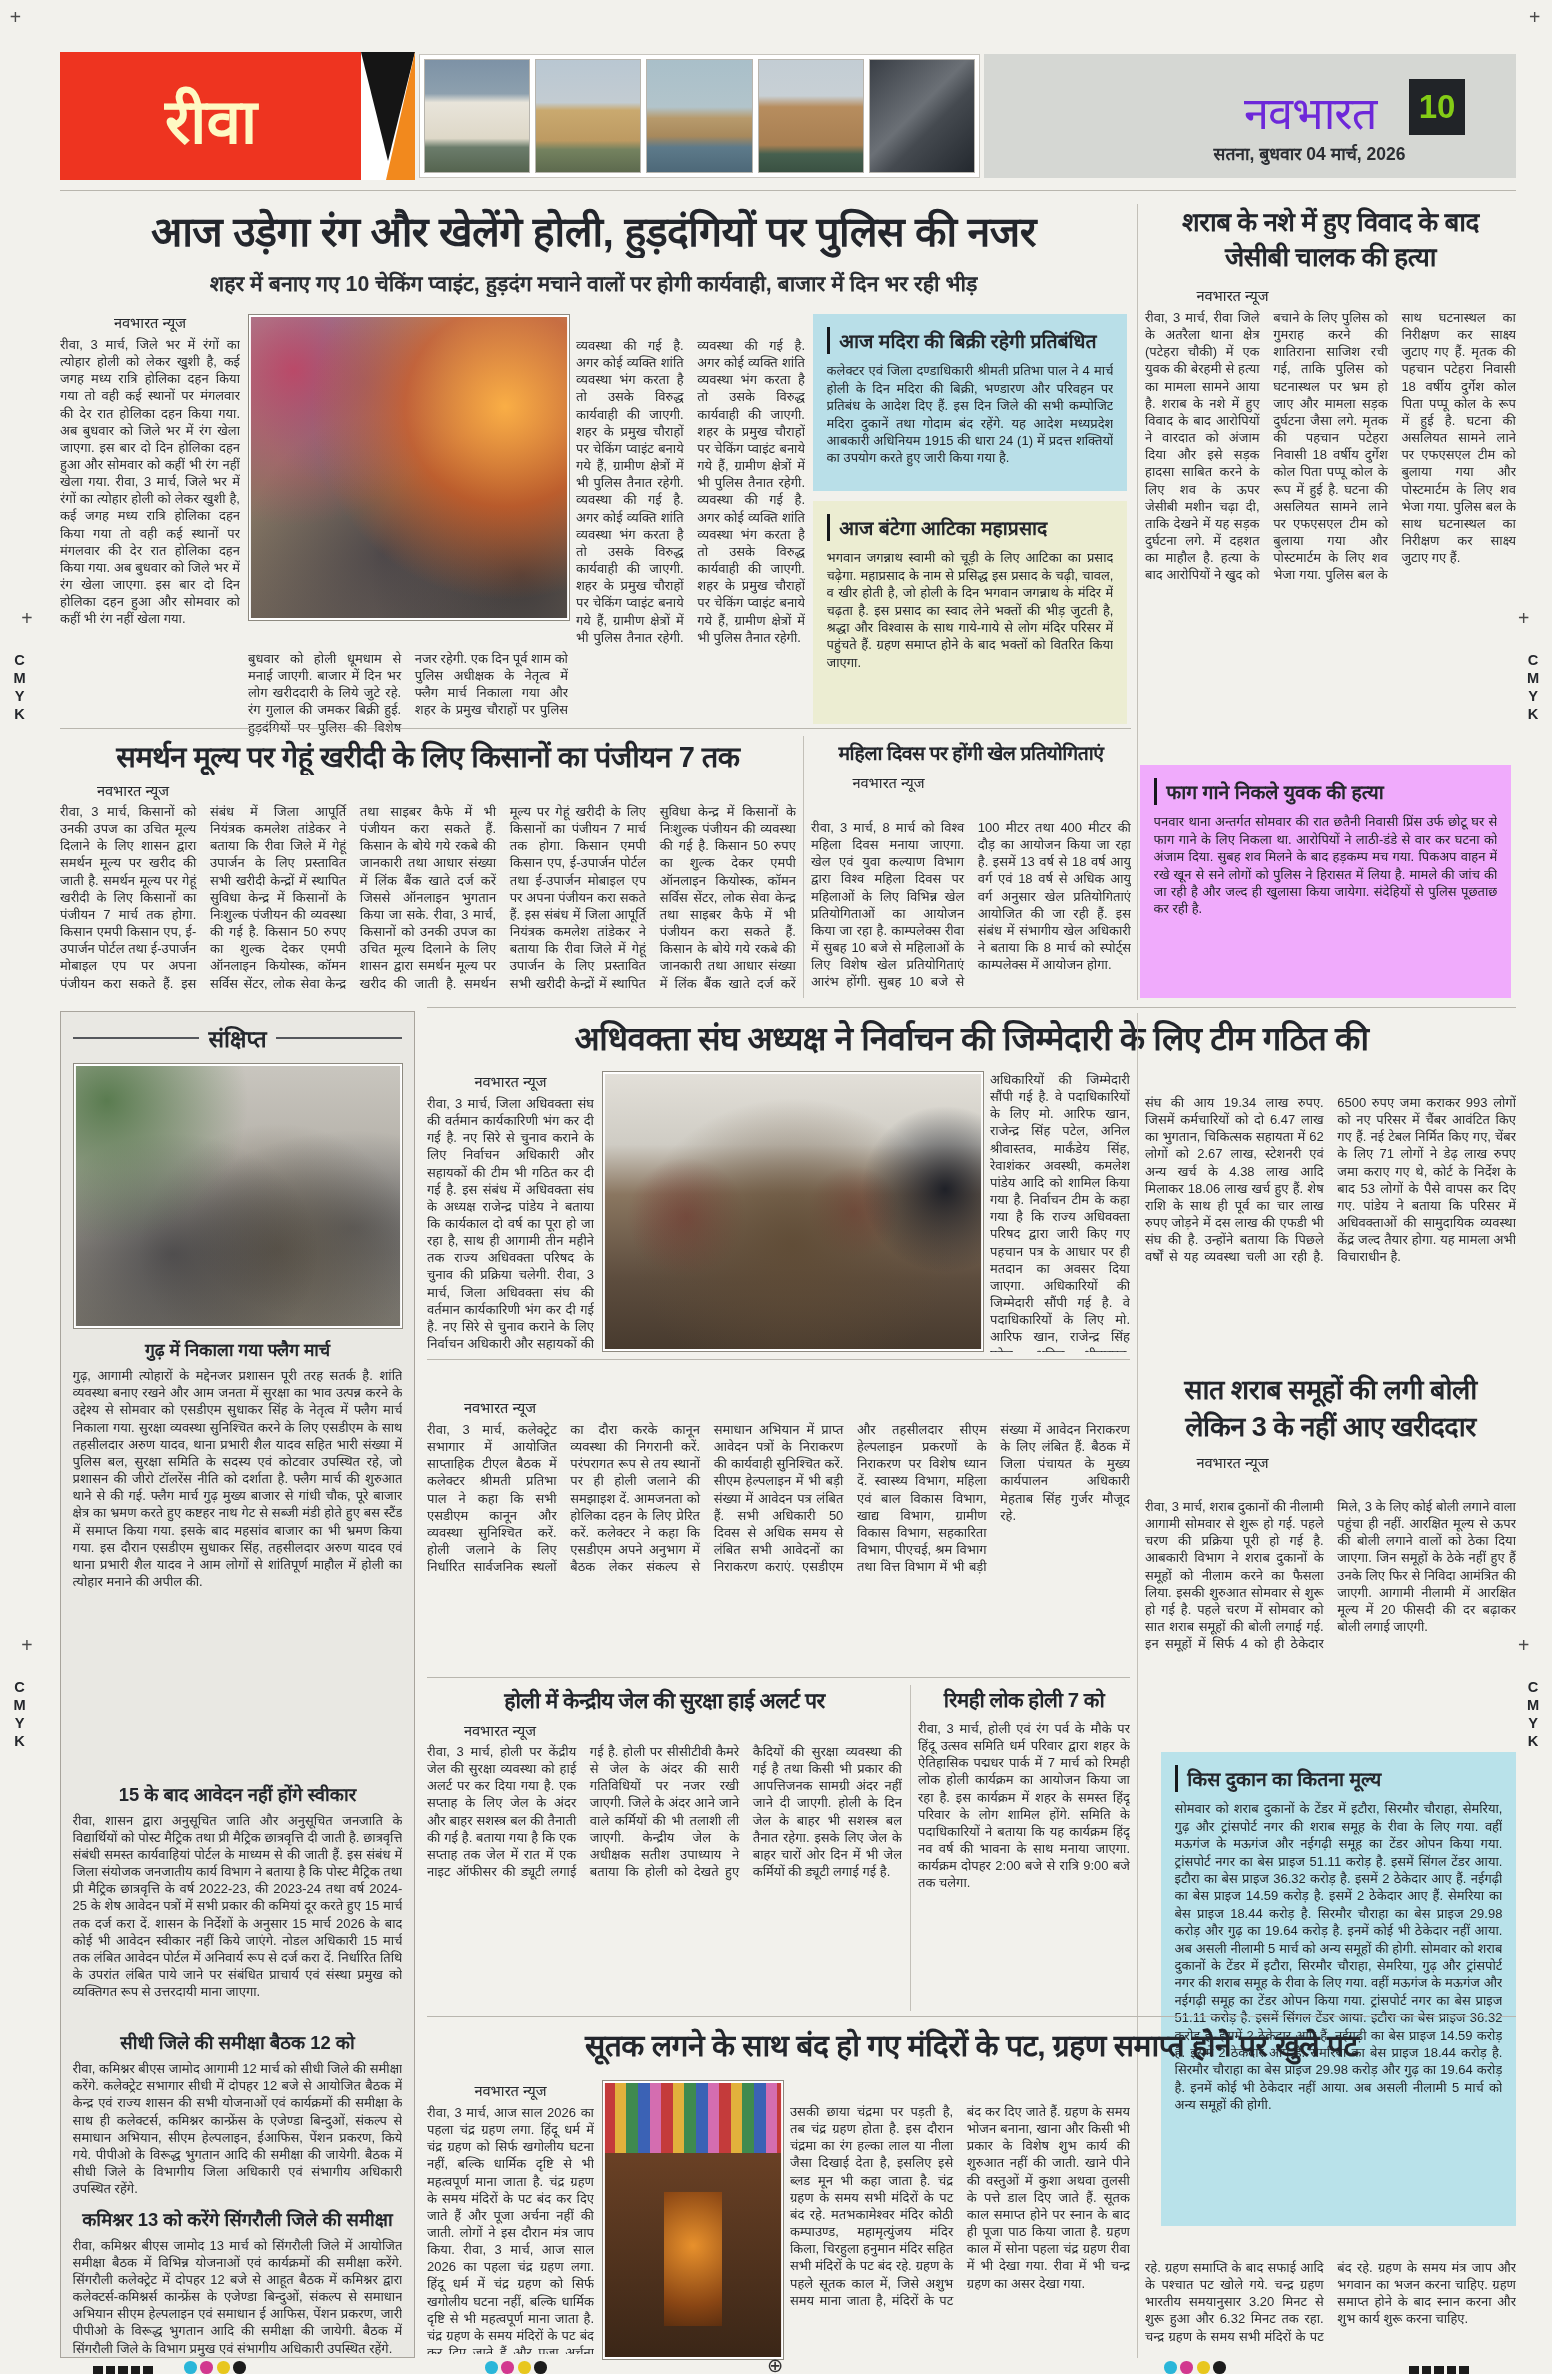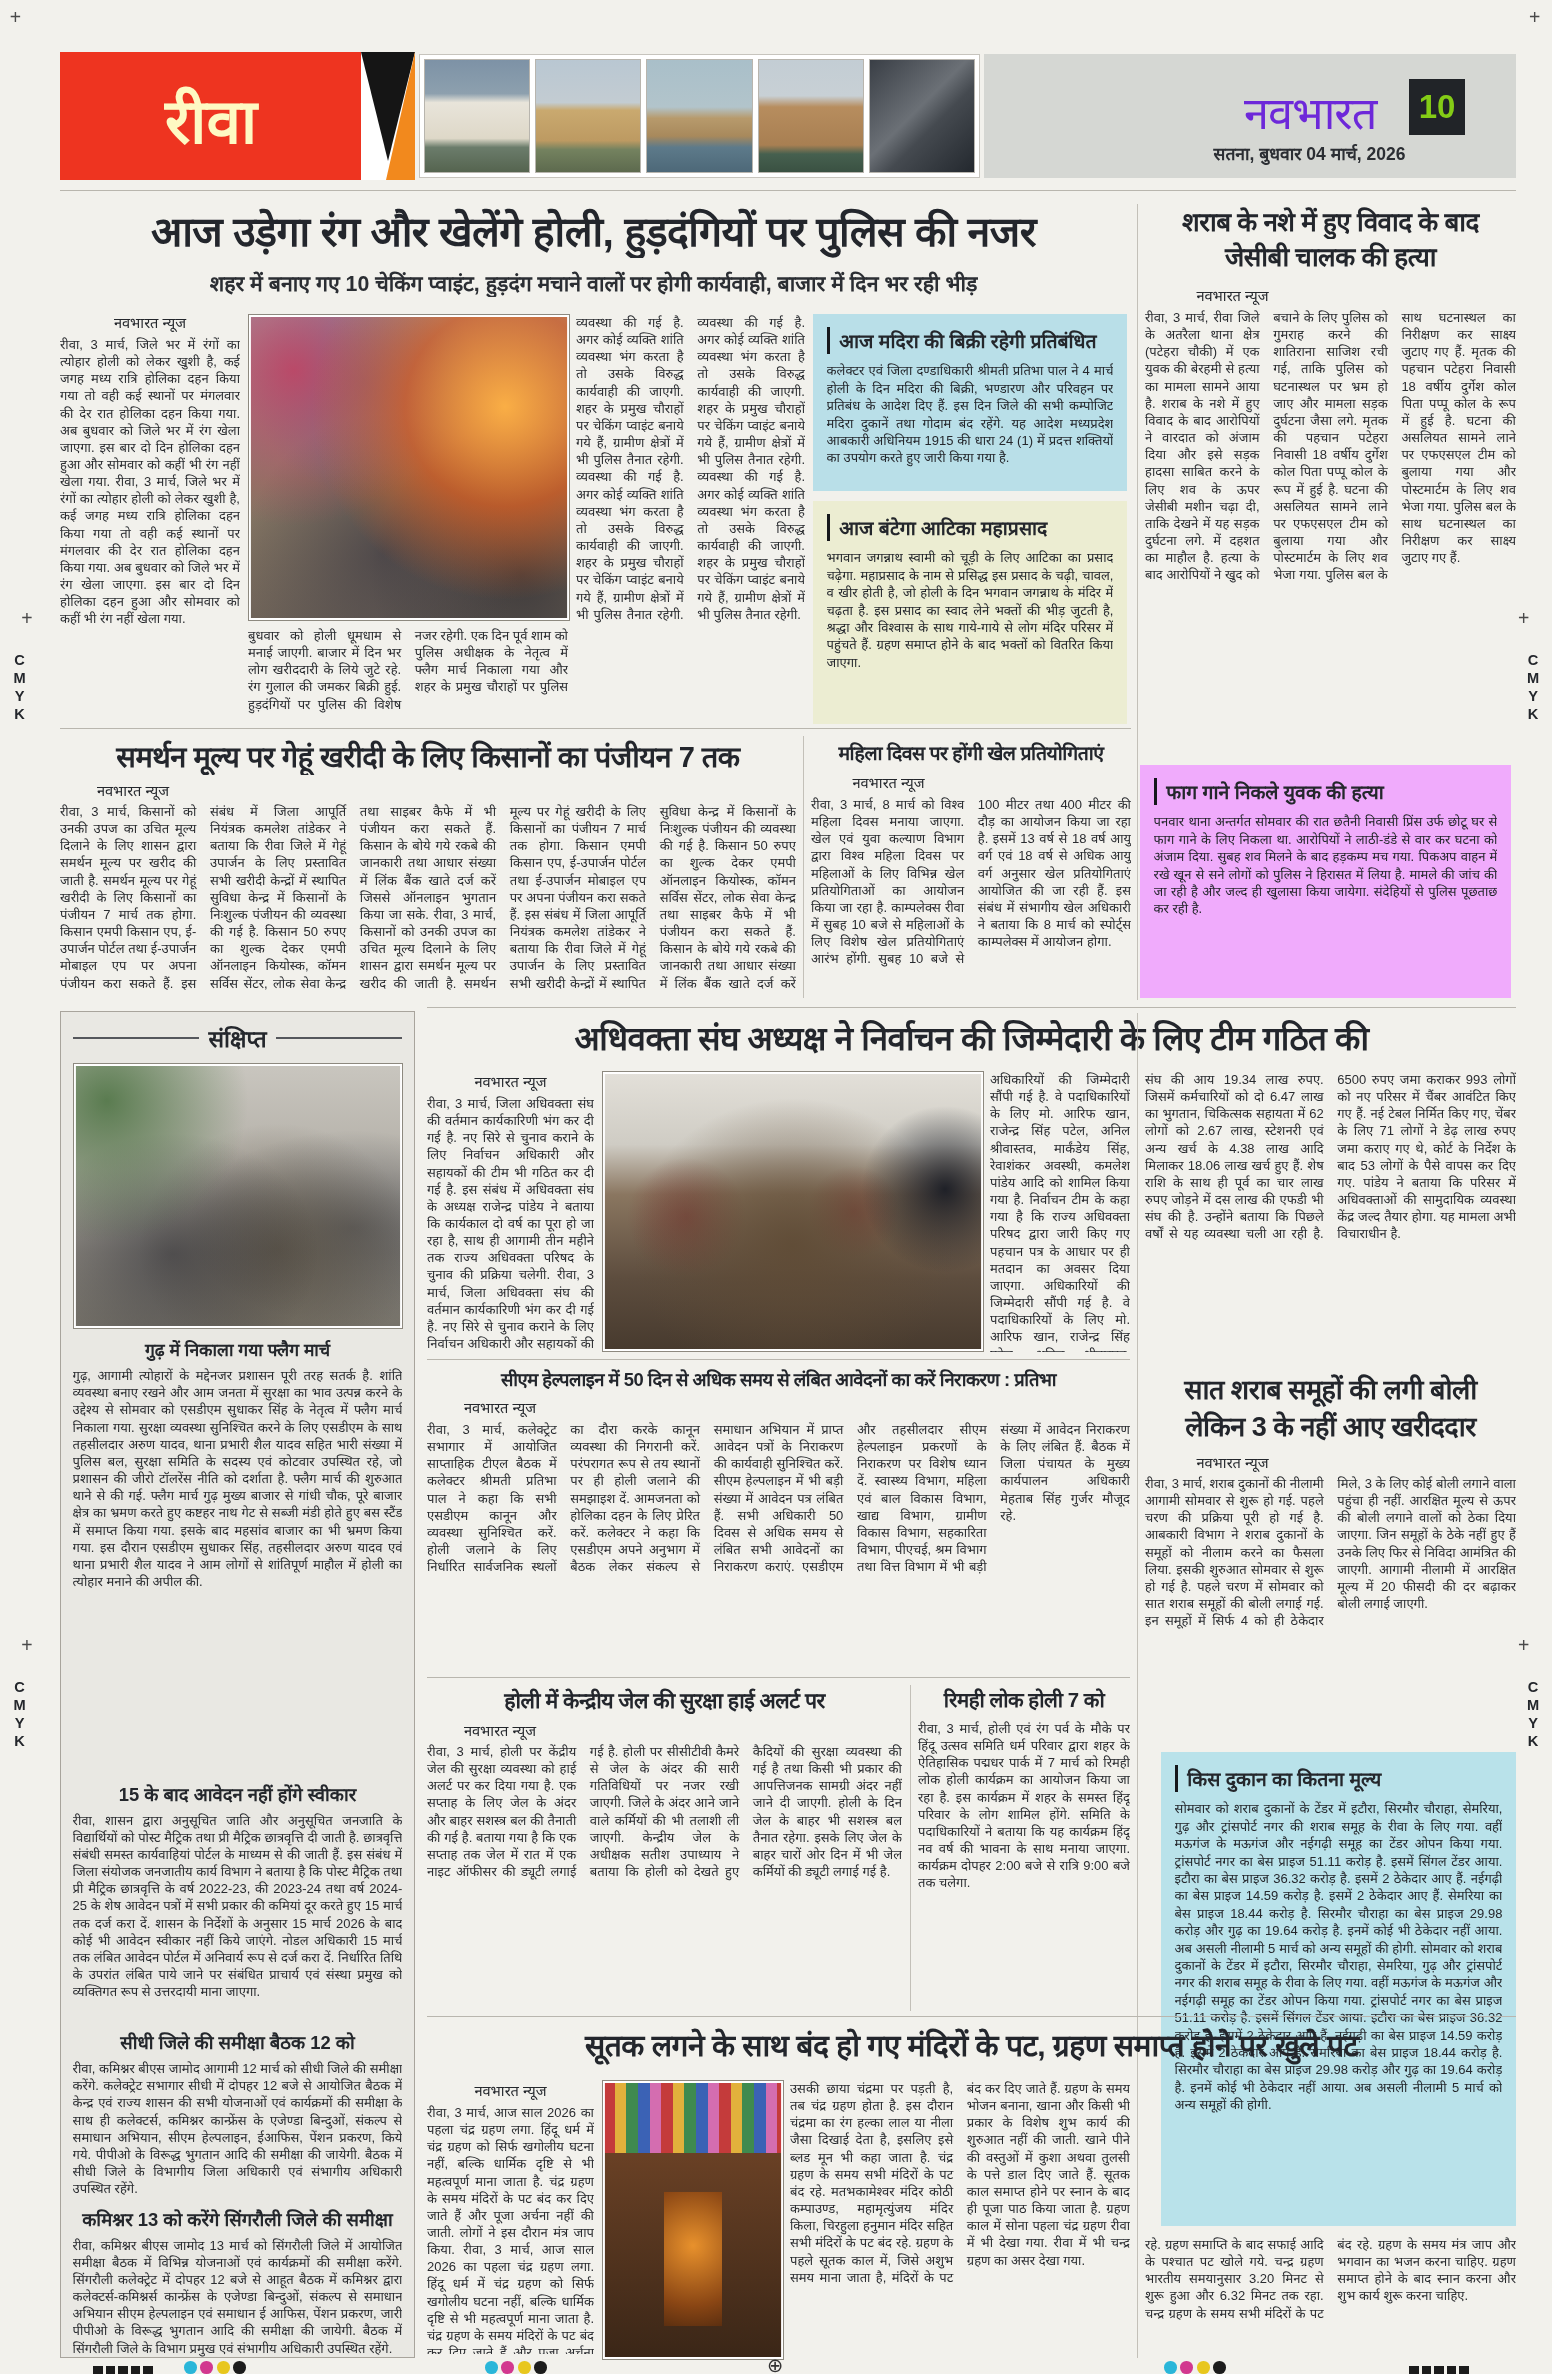--- a/index.html
+++ b/index.html
@@ -6,21 +6,21 @@
   .sheet{
     position:relative;width:1553px;height:2375px;margin:0 auto;
     background:#f2f1ec;font-family:"Liberation Sans",sans-serif;color:#24272c;
     overflow:hidden;
   }
   .abs{position:absolute;}
   .headline{font-weight:800;color:#23262c;letter-spacing:-0.5px;text-align:center;white-space:nowrap;overflow:hidden;}
   .subhead{font-weight:700;color:#2b2e33;text-align:center;white-space:nowrap;overflow:hidden;}
   .byline{font-weight:400;text-align:center;font-size:14.6px;margin:0 0 3.9px 0;}
   .body-text{font-size:13px;line-height:1.32;text-align:justify;overflow:hidden;color:#2a2c30;}
-  .cols2{column-count:2;column-gap:13.6px;}
+  .cols2{column-count:2;column-gap:13.6px;margin-top:23px;}
   .cols3{column-count:3;column-gap:13.6px;}
   .cols5{column-count:5;column-gap:13.6px;}
   .photo{border:1px solid #8d897f;box-shadow:0 0 0 1.9px #fff inset;}
   .rule-h{background:#b9b6ae;height:1px;}
   .rule-v{background:#c3c0b8;width:1px;}
   .tintbox{overflow:hidden;padding:11.6px 13.6px;box-sizing:border-box;}
   .tintbox .bx-title{border-left:3.9px solid #16181c;padding-left:9.7px;font-weight:800;font-size:19.4px;margin:1.9px 0 7.8px 0;white-space:nowrap;overflow:hidden;}
   .tintbox .bx-body{font-size:13px;line-height:1.34;text-align:justify;overflow:hidden;}
   .brief-title{font-weight:800;font-size:18.4px;text-align:center;margin:9.7px 0 5.8px 0;white-space:nowrap;overflow:hidden;}
   .crop{color:#4a4a4a;font-size:19.4px;line-height:1;}
@@ -175,21 +175,20 @@
   <div class="abs photo ph-meeting" style="left:602px;top:1071px;width:380px;height:279px;"></div>
 
   <div class="abs body-text" style="left:990px;top:1071px;width:140px;height:281px;">अधिकारियों की जिम्मेदारी सौंपी गई है. वे पदाधिकारियों के लिए मो. आरिफ खान, राजेन्द्र सिंह पटेल, अनिल श्रीवास्तव, मार्कंडेय सिंह, रेवाशंकर अवस्थी, कमलेश पांडेय आदि को शामिल किया गया है. निर्वाचन टीम के कहा गया है कि राज्य अधिवक्ता परिषद द्वारा जारी किए गए पहचान पत्र के आधार पर ही मतदान का अवसर दिया जाएगा. अधिकारियों की जिम्मेदारी सौंपी गई है. वे पदाधिकारियों के लिए मो. आरिफ खान, राजेन्द्र सिंह पटेल, अनिल श्रीवास्तव, मार्कंडेय सिंह, रेवाशंकर अवस्थी, कमलेश पांडेय आदि को शामिल किया गया है. निर्वाचन टीम के कहा गया है कि राज्य अधिवक्ता परिषद द्वारा जारी किए गए पहचान पत्र के आधार पर ही मतदान का अवसर दिया जाएगा.</div>
 
   <div class="abs body-text cols2" style="left:1145px;top:1071px;width:371px;height:281px;">
     <span>संघ की आय 19.34 लाख रुपए. जिसमें कर्मचारियों को दो 6.47 लाख का भुगतान, चिकित्सक सहायता में 62 लोगों को 2.67 लाख, स्टेशनरी एवं अन्य खर्च के 4.38 लाख आदि मिलाकर 18.06 लाख खर्च हुए हैं. शेष राशि के साथ ही पूर्व का चार लाख रुपए जोड़ने में दस लाख की एफडी भी संघ की है. उन्होंने बताया कि पिछले वर्षों से यह व्यवस्था चली आ रही है.</span>
     <span>6500 रुपए जमा कराकर 993 लोगों को नए परिसर में चैंबर आवंटित किए गए हैं. नई टेबल निर्मित किए गए, चेंबर के लिए 71 लोगों ने डेढ़ लाख रुपए जमा कराए गए थे, कोर्ट के निर्देश के बाद 53 लोगों के पैसे वापस कर दिए गए. पांडेय ने बताया कि परिसर में अधिवक्ताओं की सामुदायिक व्यवस्था केंद्र जल्द तैयार होगा. यह मामला अभी विचाराधीन है.</span>
   </div>
 
   <div class="abs rule-h" style="left:427px;top:1359px;width:703px;"></div>
-  <div class="abs headline" style="left:427px;top:1366px;width:703px;font-size:18.4px;">सीएम हेल्पलाइन में 50 दिन से अधिक समय से लंबित आवेदनों का करें निराकरण : प्रतिभा</div>
   <div class="abs byline" style="left:427px;top:1397px;width:146px;">नवभारत न्यूज</div>
   <div class="abs body-text cols5" style="left:427px;top:1421px;width:703px;height:250px;">रीवा, 3 मार्च, कलेक्ट्रेट सभागार में आयोजित साप्ताहिक टीएल बैठक में कलेक्टर श्रीमती प्रतिभा पाल ने कहा कि सभी एसडीएम कानून और व्यवस्था सुनिश्चित करें. होली जलाने के लिए निर्धारित सार्वजनिक स्थलों का दौरा करके कानून व्यवस्था की निगरानी करें. परंपरागत रूप से तय स्थानों पर ही होली जलाने की समझाइश दें. आमजनता को होलिका दहन के लिए प्रेरित करें. कलेक्टर ने कहा कि एसडीएम अपने अनुभाग में बैठक लेकर संकल्प से समाधान अभियान में प्राप्त आवेदन पत्रों के निराकरण की कार्यवाही सुनिश्चित करें. सीएम हेल्पलाइन में भी बड़ी संख्या में आवेदन पत्र लंबित हैं. सभी अधिकारी 50 दिवस से अधिक समय से लंबित सभी आवेदनों का निराकरण कराएं. एसडीएम और तहसीलदार सीएम हेल्पलाइन प्रकरणों के निराकरण पर विशेष ध्यान दें. स्वास्थ्य विभाग, महिला एवं बाल विकास विभाग, खाद्य विभाग, ग्रामीण विकास विभाग, सहकारिता विभाग, पीएचई, श्रम विभाग तथा वित्त विभाग में भी बड़ी संख्या में आवेदन निराकरण के लिए लंबित हैं. बैठक में जिला पंचायत के मुख्य कार्यपालन अधिकारी मेहताब सिंह गुर्जर मौजूद रहे.</div>
 
   <div class="abs rule-v" style="left:1137px;top:1013px;height:1345px;"></div>
   <div class="abs headline" style="left:1145px;top:1370px;width:371px;font-size:27px;">सात शराब समूहों की लगी बोली</div>
   <div class="abs headline" style="left:1145px;top:1407px;width:371px;font-size:27px;">लेकिन 3 के नहीं आए खरीददार</div>
   <div class="abs byline" style="left:1145px;top:1452px;width:175px;">नवभारत न्यूज</div>
   <div class="abs body-text cols2" style="left:1145px;top:1475px;width:371px;height:268px;">रीवा, 3 मार्च, शराब दुकानों की नीलामी आगामी सोमवार से शुरू हो गई. पहले चरण की प्रक्रिया पूरी हो गई है. आबकारी विभाग ने शराब दुकानों के समूहों को नीलाम करने का फैसला लिया. इसकी शुरुआत सोमवार से शुरू हो गई है. पहले चरण में सोमवार को सात शराब समूहों की बोली लगाई गई. इन समूहों में सिर्फ 4 को ही ठेकेदार मिले, 3 के लिए कोई बोली लगाने वाला पहुंचा ही नहीं. आरक्षित मूल्य से ऊपर की बोली लगाने वालों को ठेका दिया जाएगा. जिन समूहों के ठेके नहीं हुए हैं उनके लिए फिर से निविदा आमंत्रित की जाएगी. आगामी नीलामी में आरक्षित मूल्य में 20 फीसदी की दर बढ़ाकर बोली लगाई जाएगी.</div>
 
   <div class="abs tintbox" style="left:1161px;top:1752px;width:355px;height:474px;background:#b9e2ea;">

